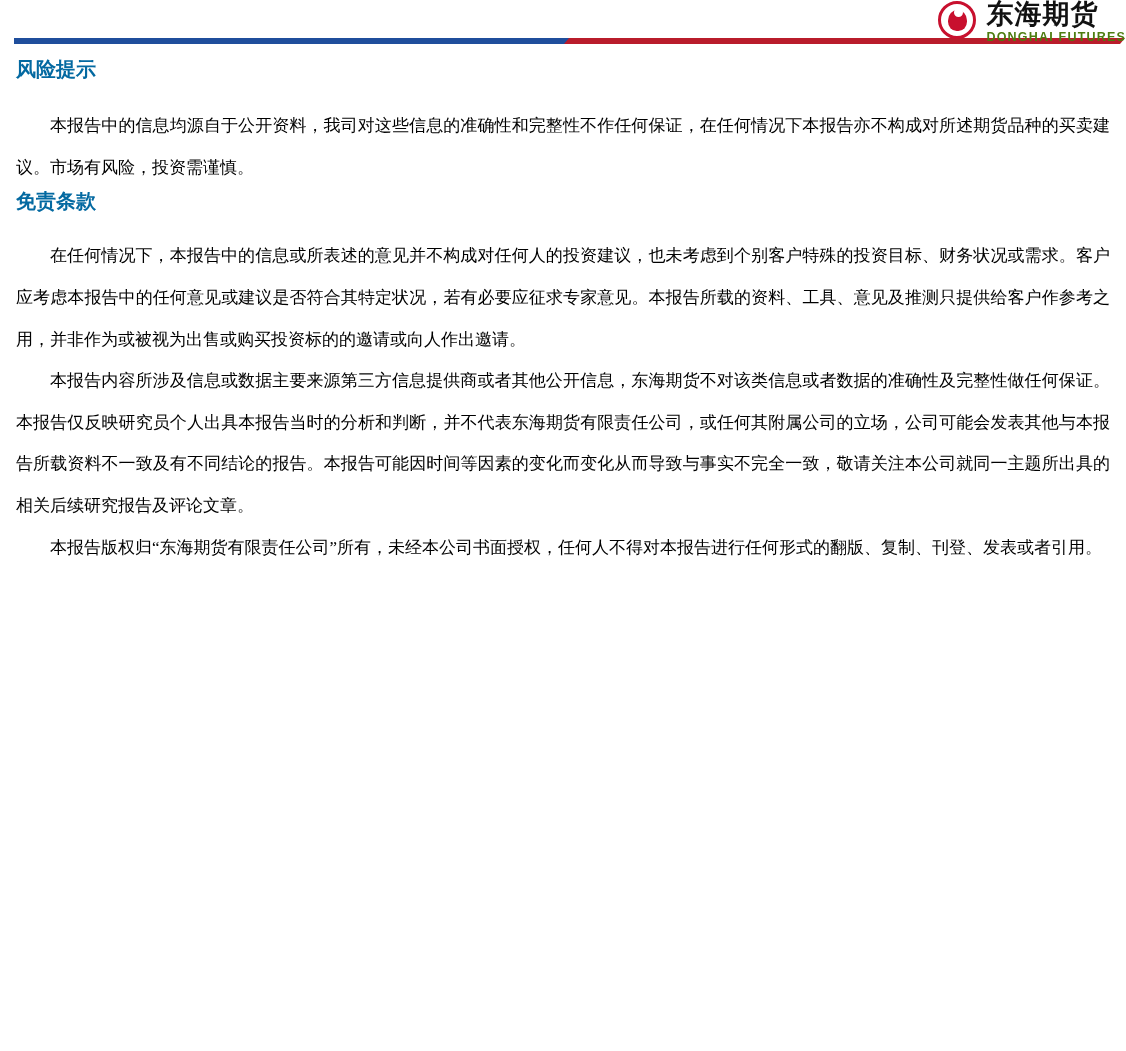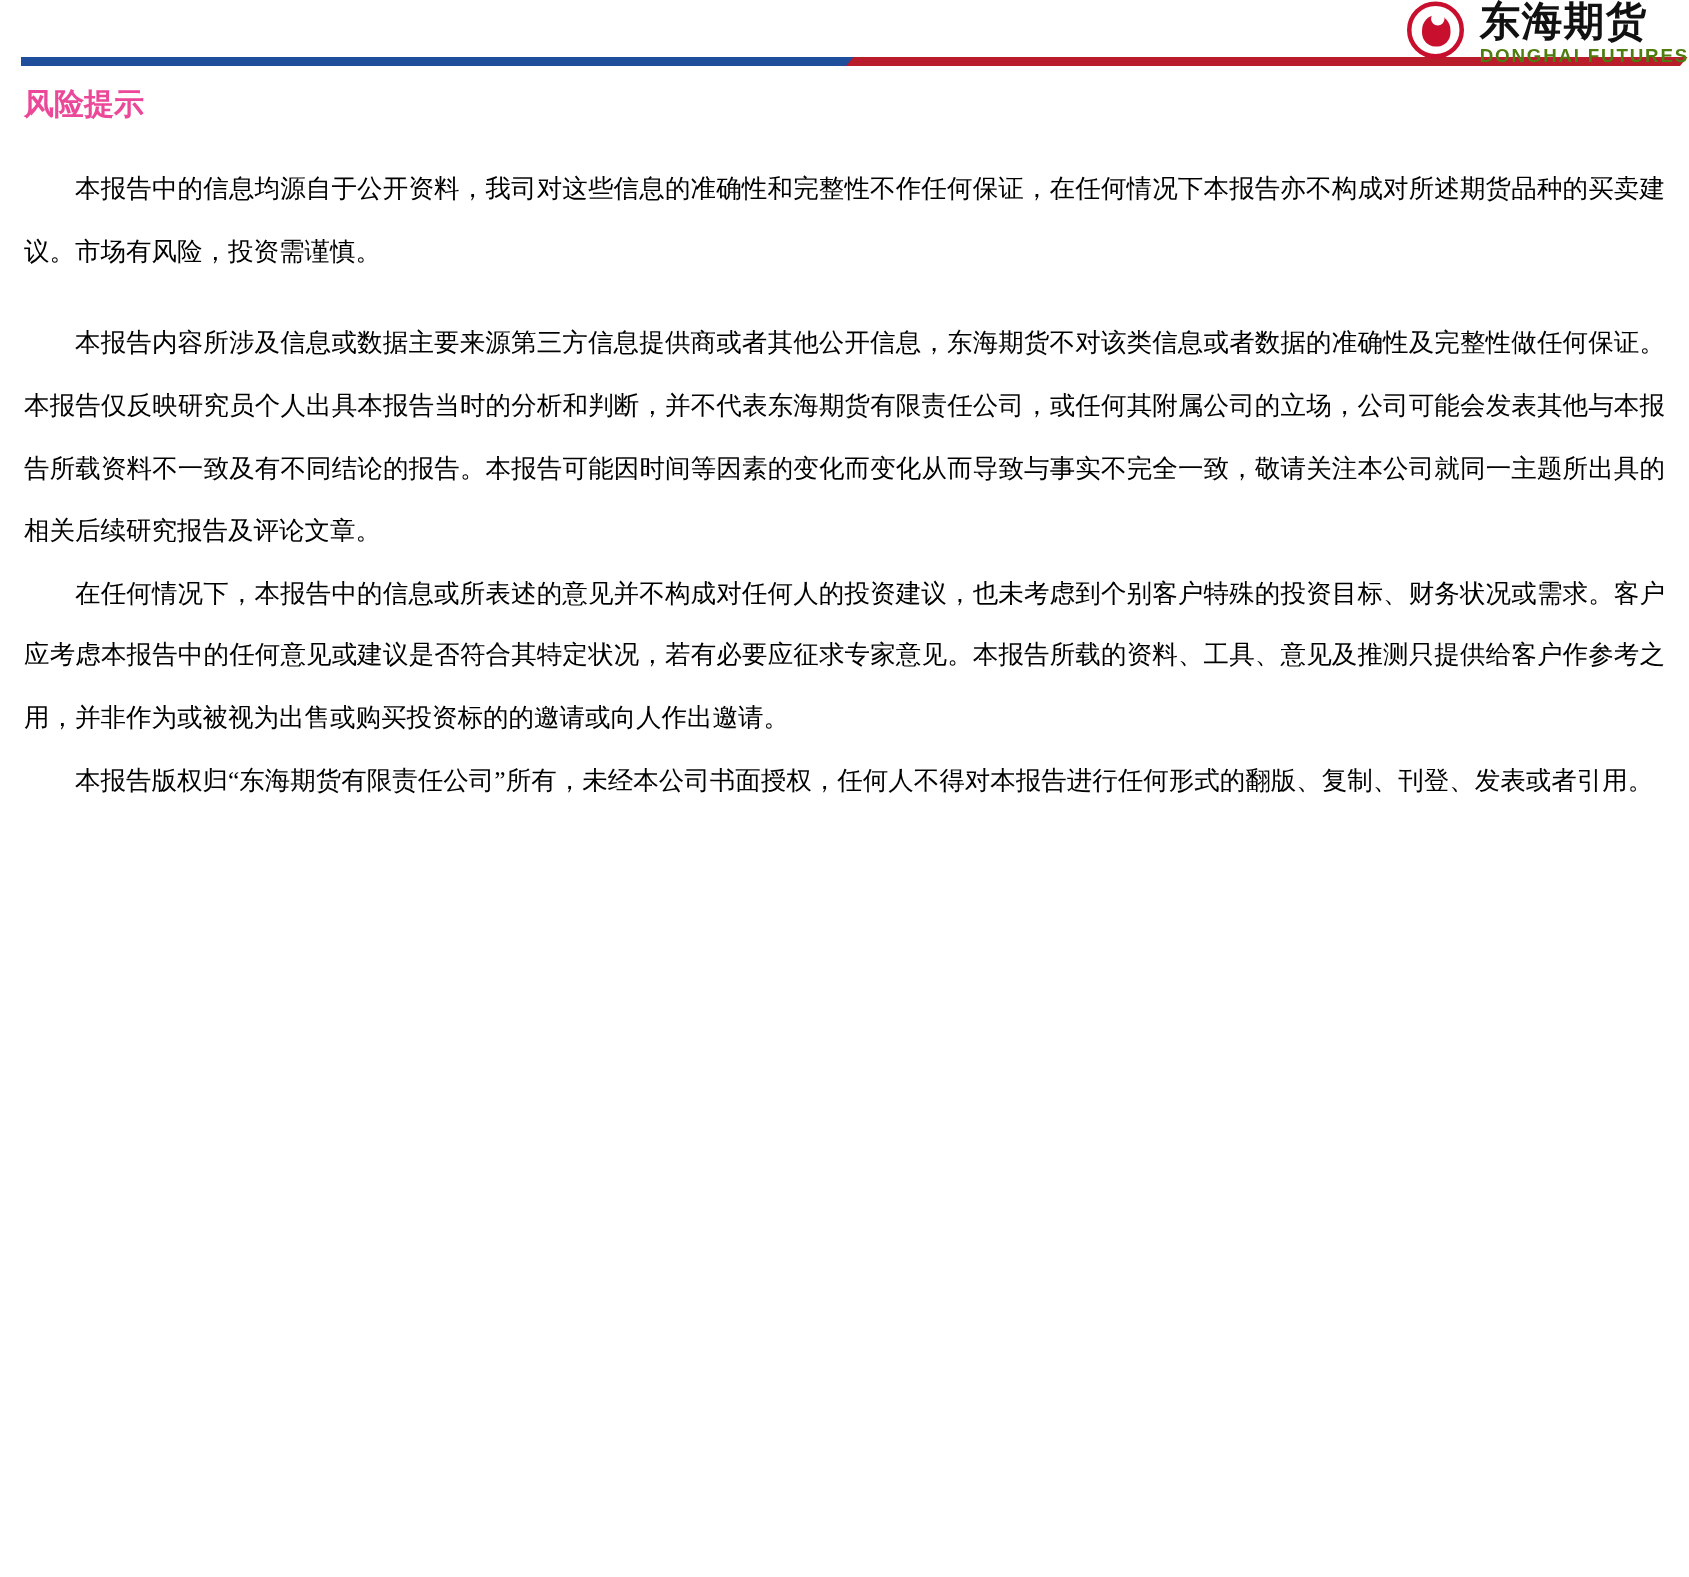--- a/index.html
+++ b/index.html
@@ -103,21 +103,21 @@
     transform: skewX(-40deg);
     transform-origin: left bottom;
     margin-left: -6px;
   }
 
   
   .content {
     padding: 0 16px 0 16px;
   }
   h2.section-title {
-    color: #ec4899;
+    color: #0369a1;
     font-size: 20px;
     font-weight: bold;
     margin: 0;
     font-family: "Liberation Serif", "DejaVu Serif", serif;
   }
   .sec-risk-title { margin-top: 48px; }
   .sec-disc-title { margin-top: 86px; }
 
   p.para {
     font-size: 17px;
@@ -153,19 +153,20 @@
   </div>
 </div>
 
 <div class="content">
 
   <h2 class="section-title sec-risk-title">风险提示</h2>
   <div class="sec-risk-body">
     <p class="para">本报告中的信息均源自于公开资料，我司对这些信息的准确性和完整性不作任何保证，在任何情况下本报告亦不构成对所述期货品种的买卖建议。市场有风险，投资需谨慎。</p>
   </div>
 
+  <h2 class="section-title sec-disc-title">免责条款</h2>
   <div class="sec-disc-body">
+    <p class="para">在任何情况下，本报告中的信息或所表述的意见并不构成对任何人的投资建议，也未考虑到个别客户特殊的投资目标、财务状况或需求。客户应考虑本报告中的任何意见或建议是否符合其特定状况，若有必要应征求专家意见。本报告所载的资料、工具、意见及推测只提供给客户作参考之用，并非作为或被视为出售或购买投资标的的邀请或向人作出邀请。</p>
     <p class="para">本报告内容所涉及信息或数据主要来源第三方信息提供商或者其他公开信息，东海期货不对该类信息或者数据的准确性及完整性做任何保证。本报告仅反映研究员个人出具本报告当时的分析和判断，并不代表东海期货有限责任公司，或任何其附属公司的立场，公司可能会发表其他与本报告所载资料不一致及有不同结论的报告。本报告可能因时间等因素的变化而变化从而导致与事实不完全一致，敬请关注本公司就同一主题所出具的相关后续研究报告及评论文章。</p>
-    <p class="para">在任何情况下，本报告中的信息或所表述的意见并不构成对任何人的投资建议，也未考虑到个别客户特殊的投资目标、财务状况或需求。客户应考虑本报告中的任何意见或建议是否符合其特定状况，若有必要应征求专家意见。本报告所载的资料、工具、意见及推测只提供给客户作参考之用，并非作为或被视为出售或购买投资标的的邀请或向人作出邀请。</p>
     <p class="para">本报告版权归“东海期货有限责任公司”所有，未经本公司书面授权，任何人不得对本报告进行任何形式的翻版、复制、刊登、发表或者引用。</p>
   </div>
 
 </div>
 
 </body></html>

